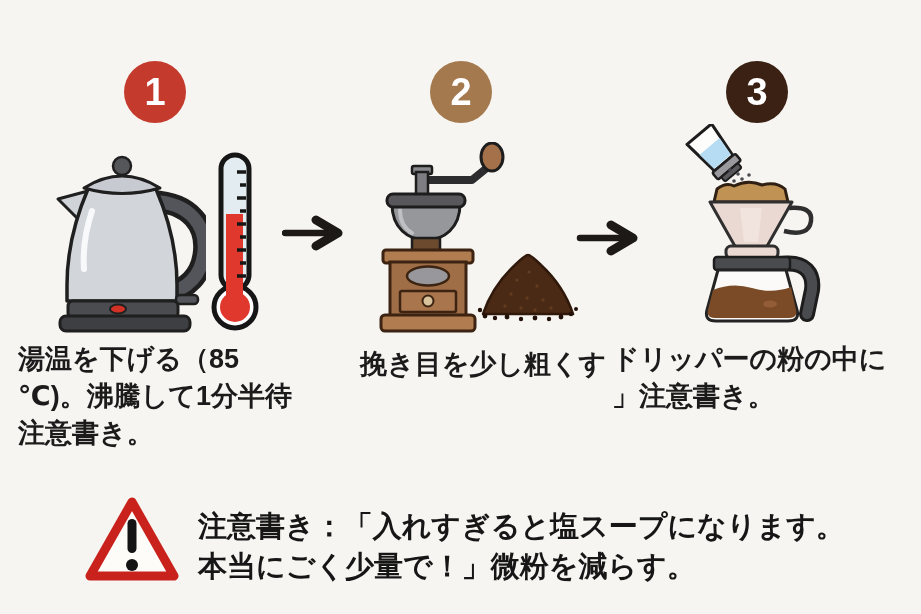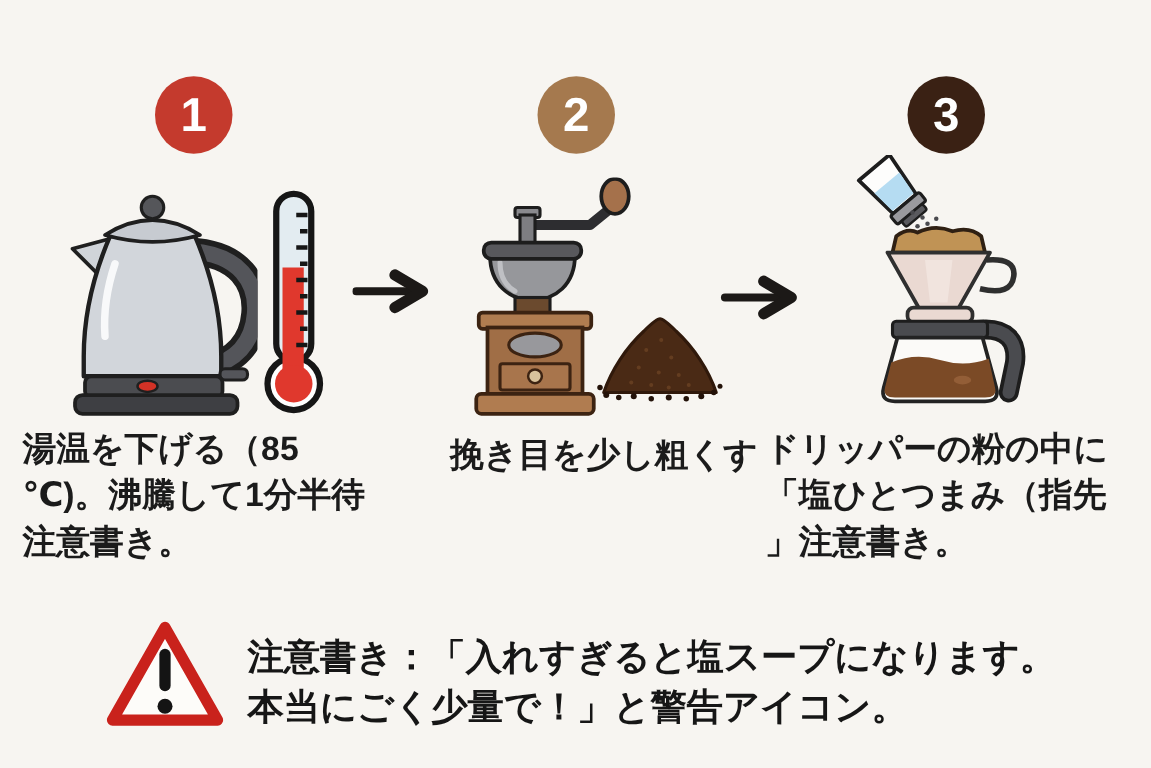--- a/index.html
+++ b/index.html
@@ -178,28 +178,27 @@
       <path d="M112,140 C136,137 144,150 142,166 L137,190" fill="none" stroke="#4a4b4f" stroke-width="10" stroke-linecap="round"></path>
       <rect x="44" y="133" width="76" height="13" rx="3" fill="#4a4b4f" stroke="#1d1d1d" stroke-width="2.5"></rect>
       <path d="M48,146 L37,186 Q34,197 46,197 L118,197 Q130,197 127,186 L116,146 Z" fill="#fbfaf8" stroke="#232323" stroke-width="3" stroke-linejoin="round"></path>
       <path d="M43,166 Q62,158 82,164 Q102,170 121,163 L126,186 Q128,194 118,194 L46,194 Q36,194 38,186 Z" fill="#7b4a26"></path>
       <ellipse cx="100" cy="180" rx="7" ry="3.5" fill="#96603a" opacity="0.9"></ellipse>
     </g>
   </svg>
 
   <div class="abs caption center" style="left:612px;top:341px;width:308px;">
     <div>ドリッパーの粉の中に</div>
-    <div>「塩ひとつまみ（指先</div>
     <div>」注意書き。</div>
   </div>
 
   <svg class="abs" style="left:85px;top:495px;" width="94" height="90" viewBox="0 0 94 90">
     <path d="M47,7 L89,81 L5,81 Z" fill="#fdfcf9" stroke-width="9" stroke-linejoin="round" stroke="#c9221c"></path>
     <rect x="42.5" y="24" width="9" height="34" rx="4.5" fill="#141414"></rect>
     <circle cx="47" cy="70" r="6" fill="#141414"></circle>
   </svg>
 
   <div class="abs warn-text" style="left:198px;top:506px;width:710px;">
     <div>注意書き：「入れすぎると塩スープになります。</div>
-    <div>本当にごく少量で！」と警告アイコン。</div>
+    <div>本当にごく少量で！」微粉を減らす。</div>
   </div>
 
 </div>
 
 </body></html>

